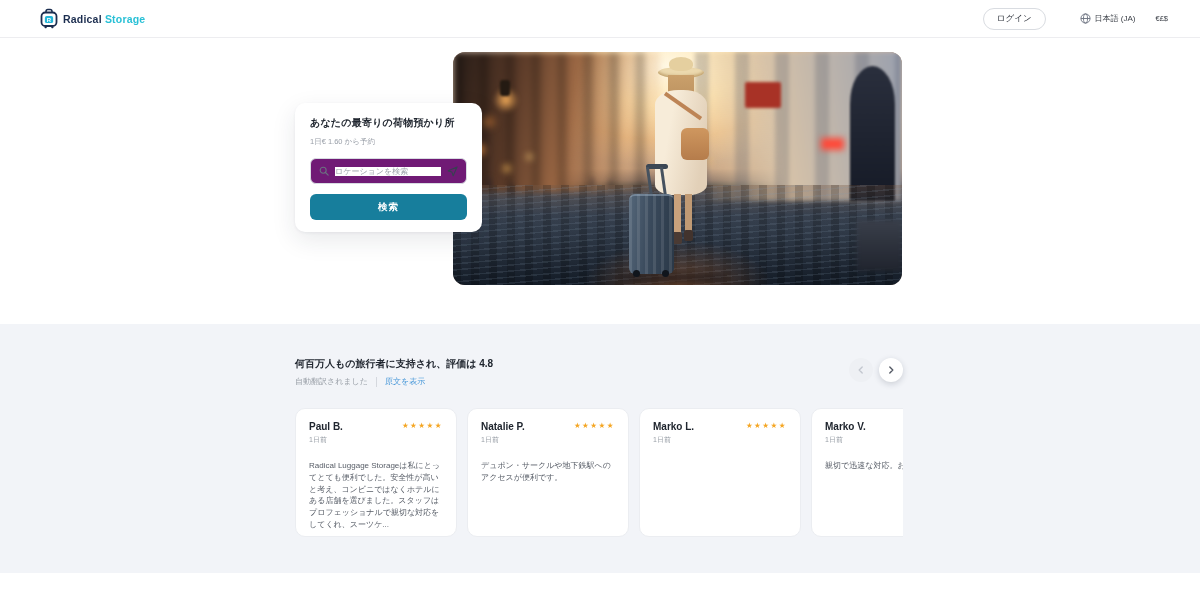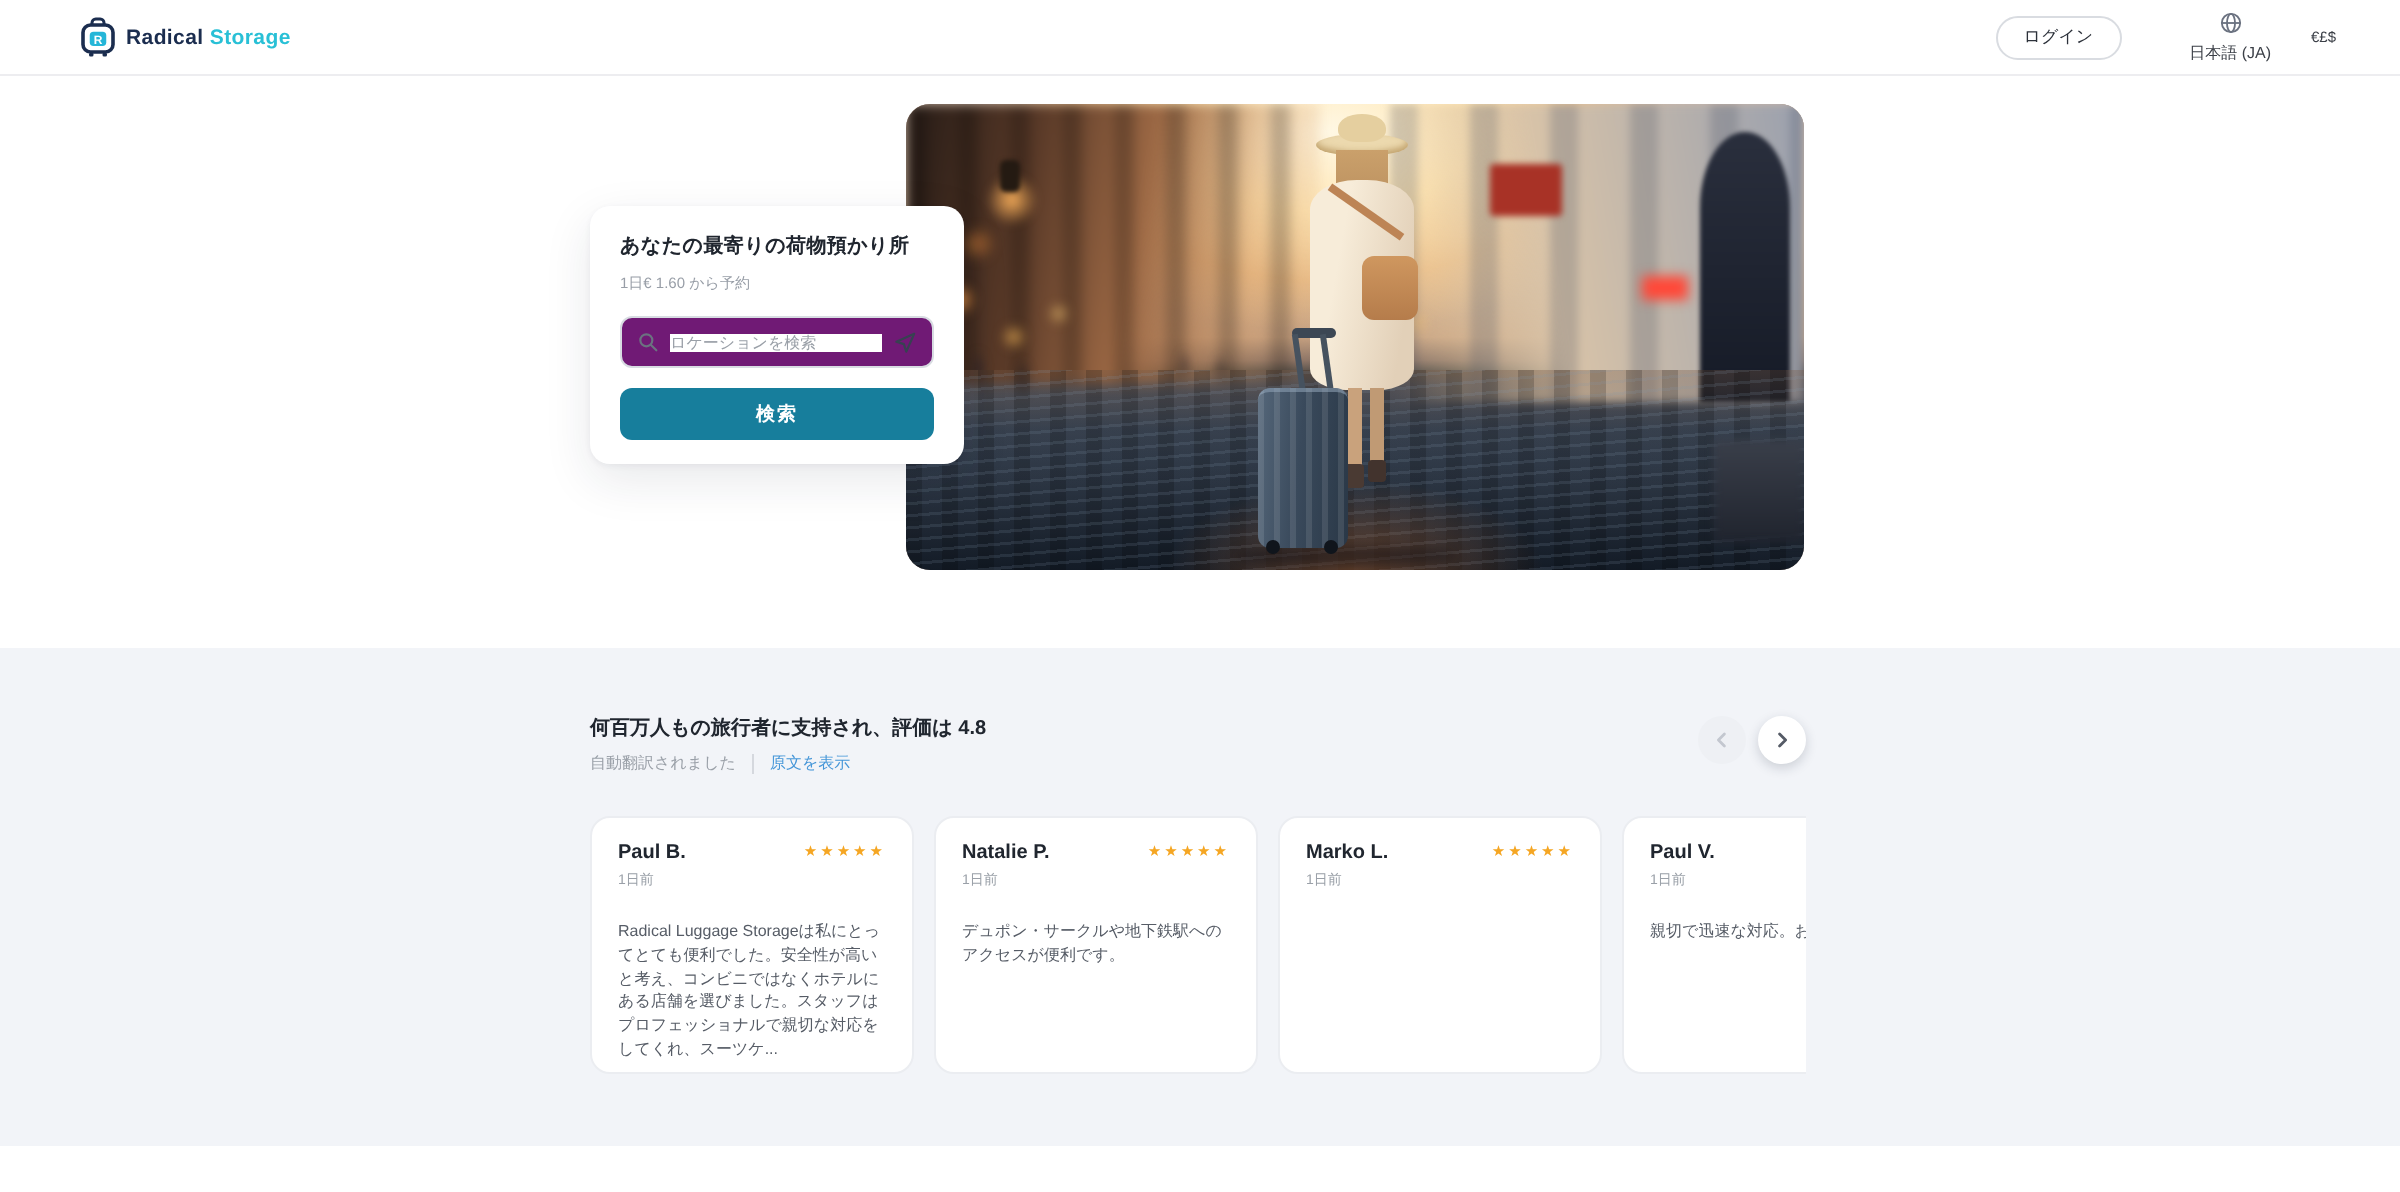--- a/index.html
+++ b/index.html
@@ -18,21 +18,21 @@
   .logo { display:flex; align-items:center; gap:5px; }
   .logo-text { font-size:10.5px; font-weight:bold; letter-spacing:.2px; }
   .logo-text .radical { color:#1b2d4f; }
   .logo-text .storage { color:#29c0d6; }
   .topbar-spacer { flex:1; }
   .login-btn {
     background:#fff; border:1px solid #d9dce1; border-radius:12px;
     padding:4px 13px; font-size:8.5px; color:#2c313a; cursor:pointer;
     font-family:inherit;
   }
-  .lang-group { display:flex; align-items:center; gap:4px; margin-left:34px; cursor:pointer;flex-direction:column; }
+  .lang-group { display:flex; align-items:center; gap:4px; margin-left:34px; cursor:pointer; }
   .lang-label { font-size:8px; color:#3c4048; }
   .currency-label { font-size:7.5px; color:#3c4048; margin-left:20px; cursor:pointer; }
 
   
   .hero-section { position:absolute; left:0; top:38px; width:1200px; height:286px; background:#fff; }
   .hero-image {
     position:absolute; left:453px; top:14px; width:449px; height:233px;
     border-radius:12px; overflow:hidden; background:#8a7468;
   }
   .hi { position:absolute; }
@@ -303,21 +303,21 @@
         <div class="review-card">
           <div class="rc-toprow">
             <span class="rc-name">Marko L.</span>
             <span class="rc-stars">★★★★★</span>
           </div>
           <div class="rc-time">1日前</div>
         </div>
 
         <div class="review-card">
           <div class="rc-toprow">
-            <span class="rc-name">Paul V.</span>
+            <span class="rc-name">Marko V.</span>
 
           </div>
           <div class="rc-time">1日前</div>
           <div class="rc-text">親切で迅速な対応。おすすめ</div>
         </div>
 
       </div>
     </div>
   </div>
 </section>

